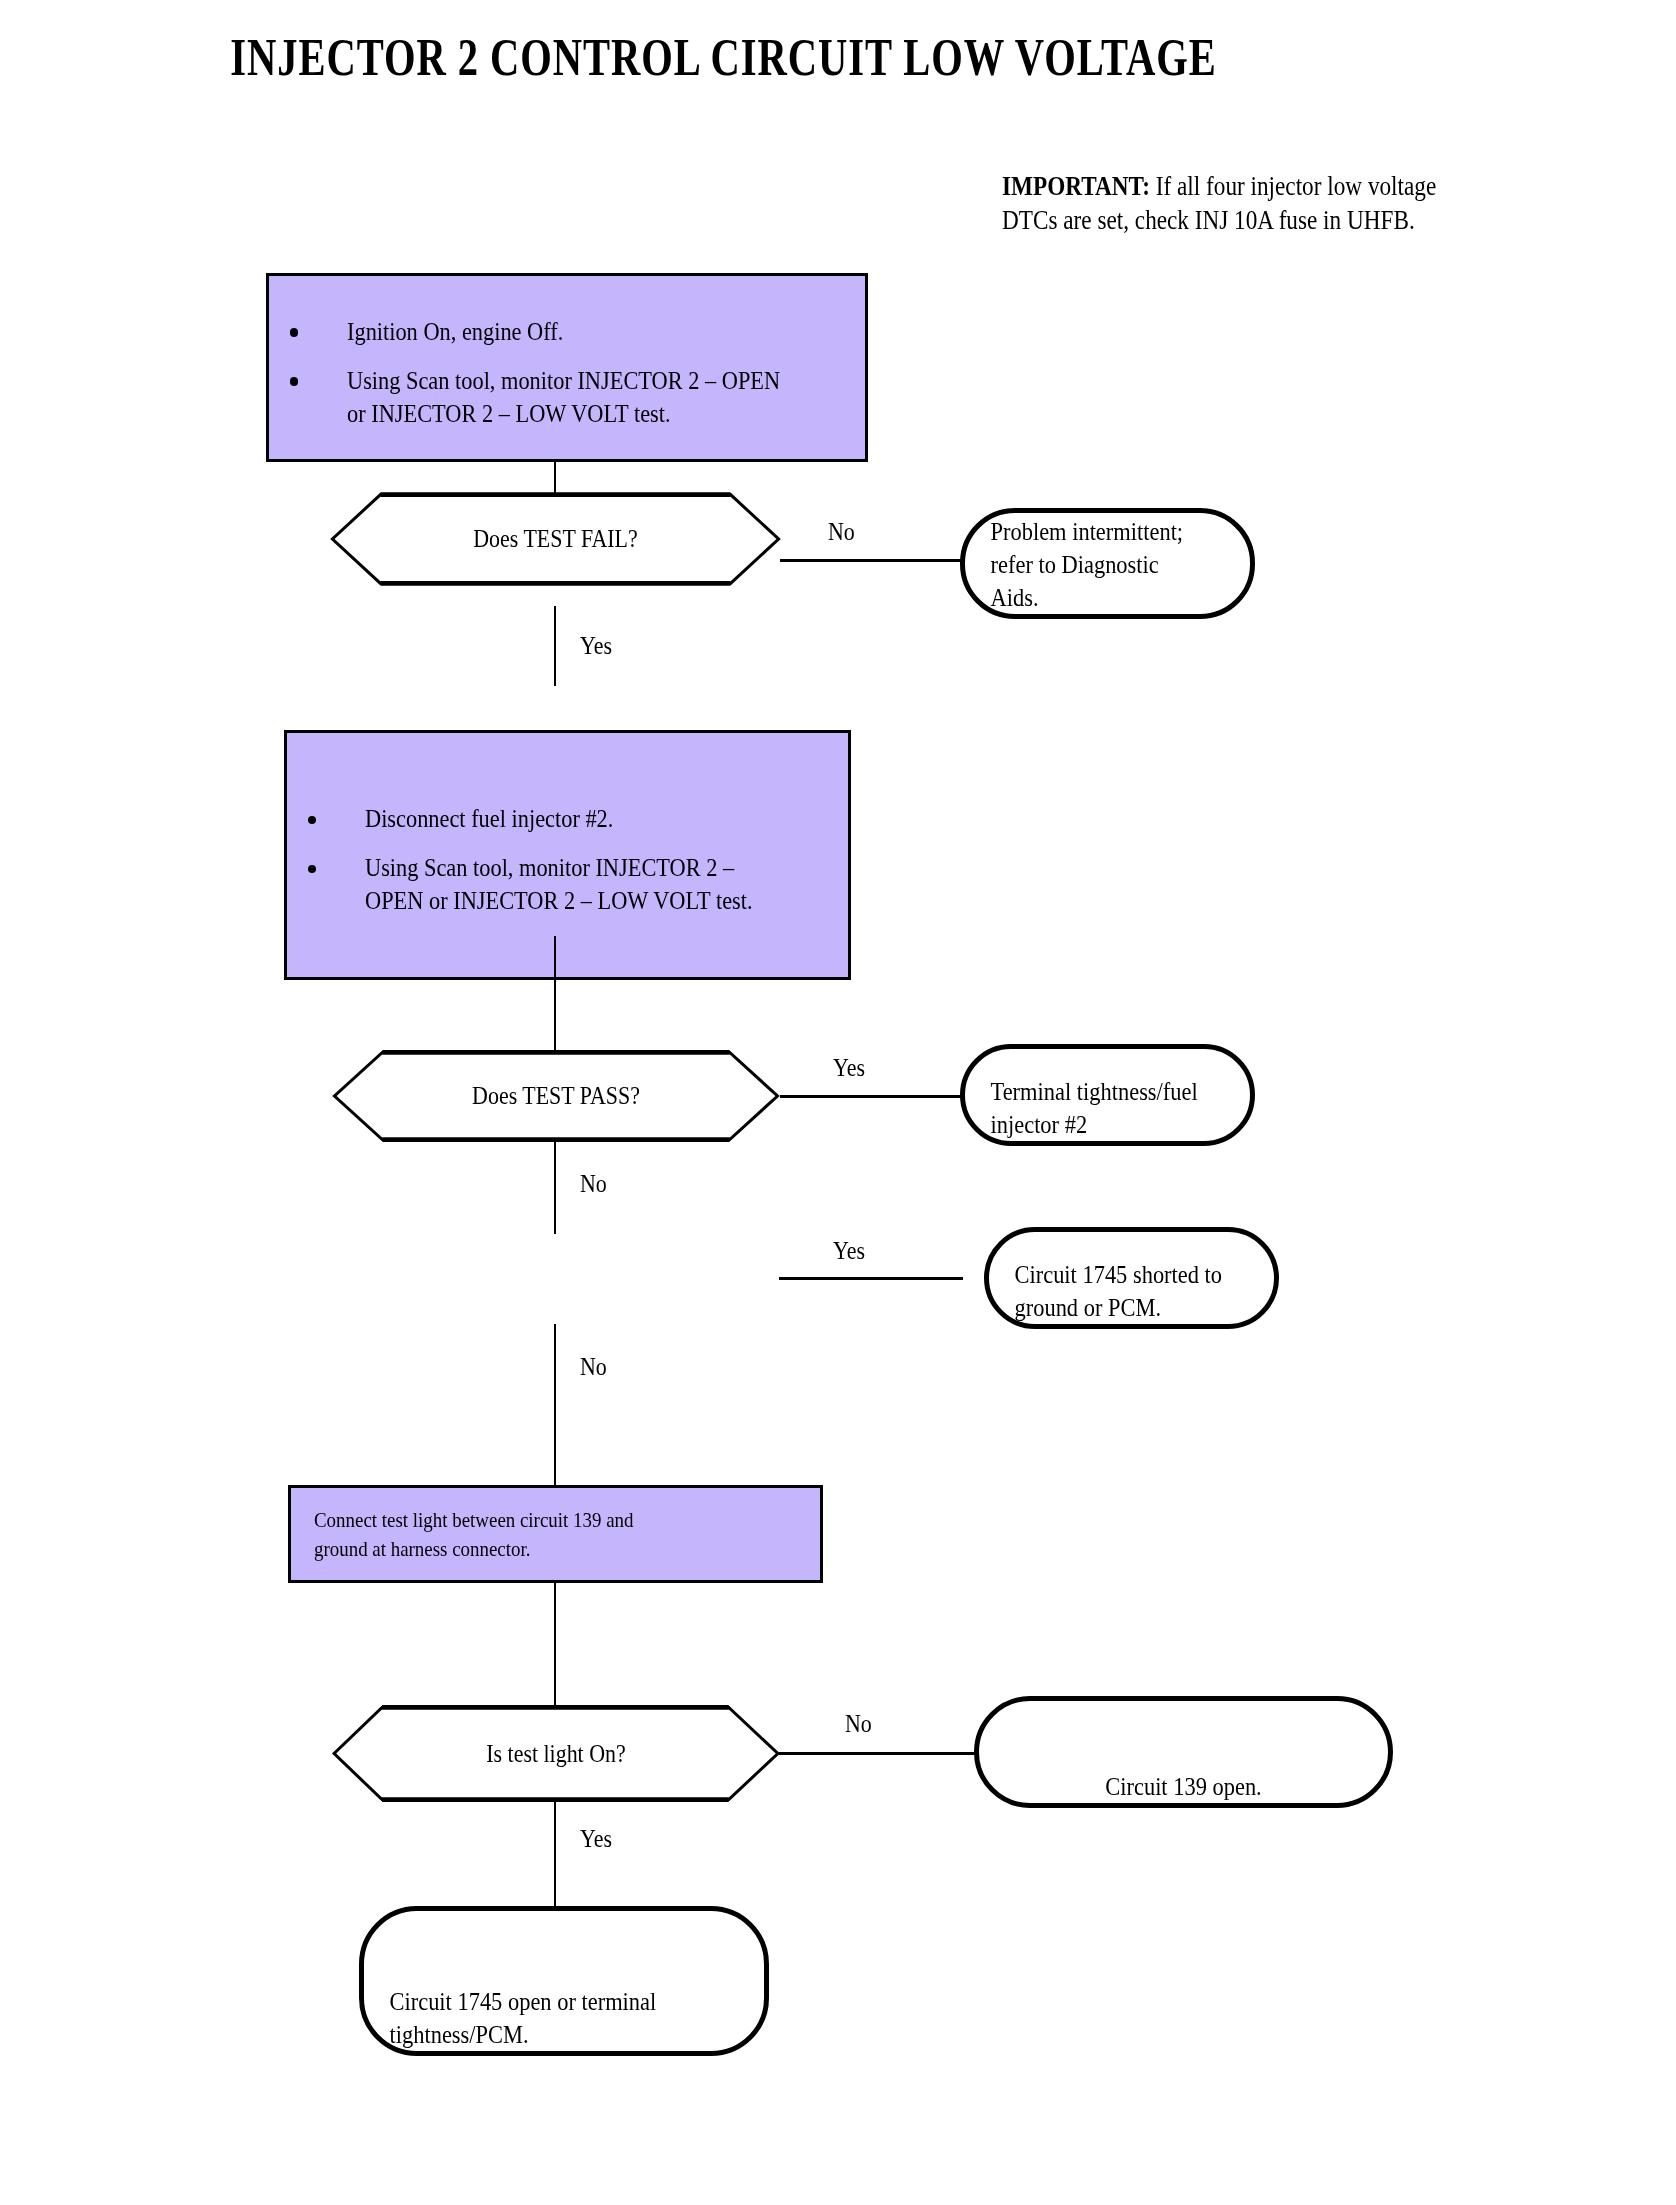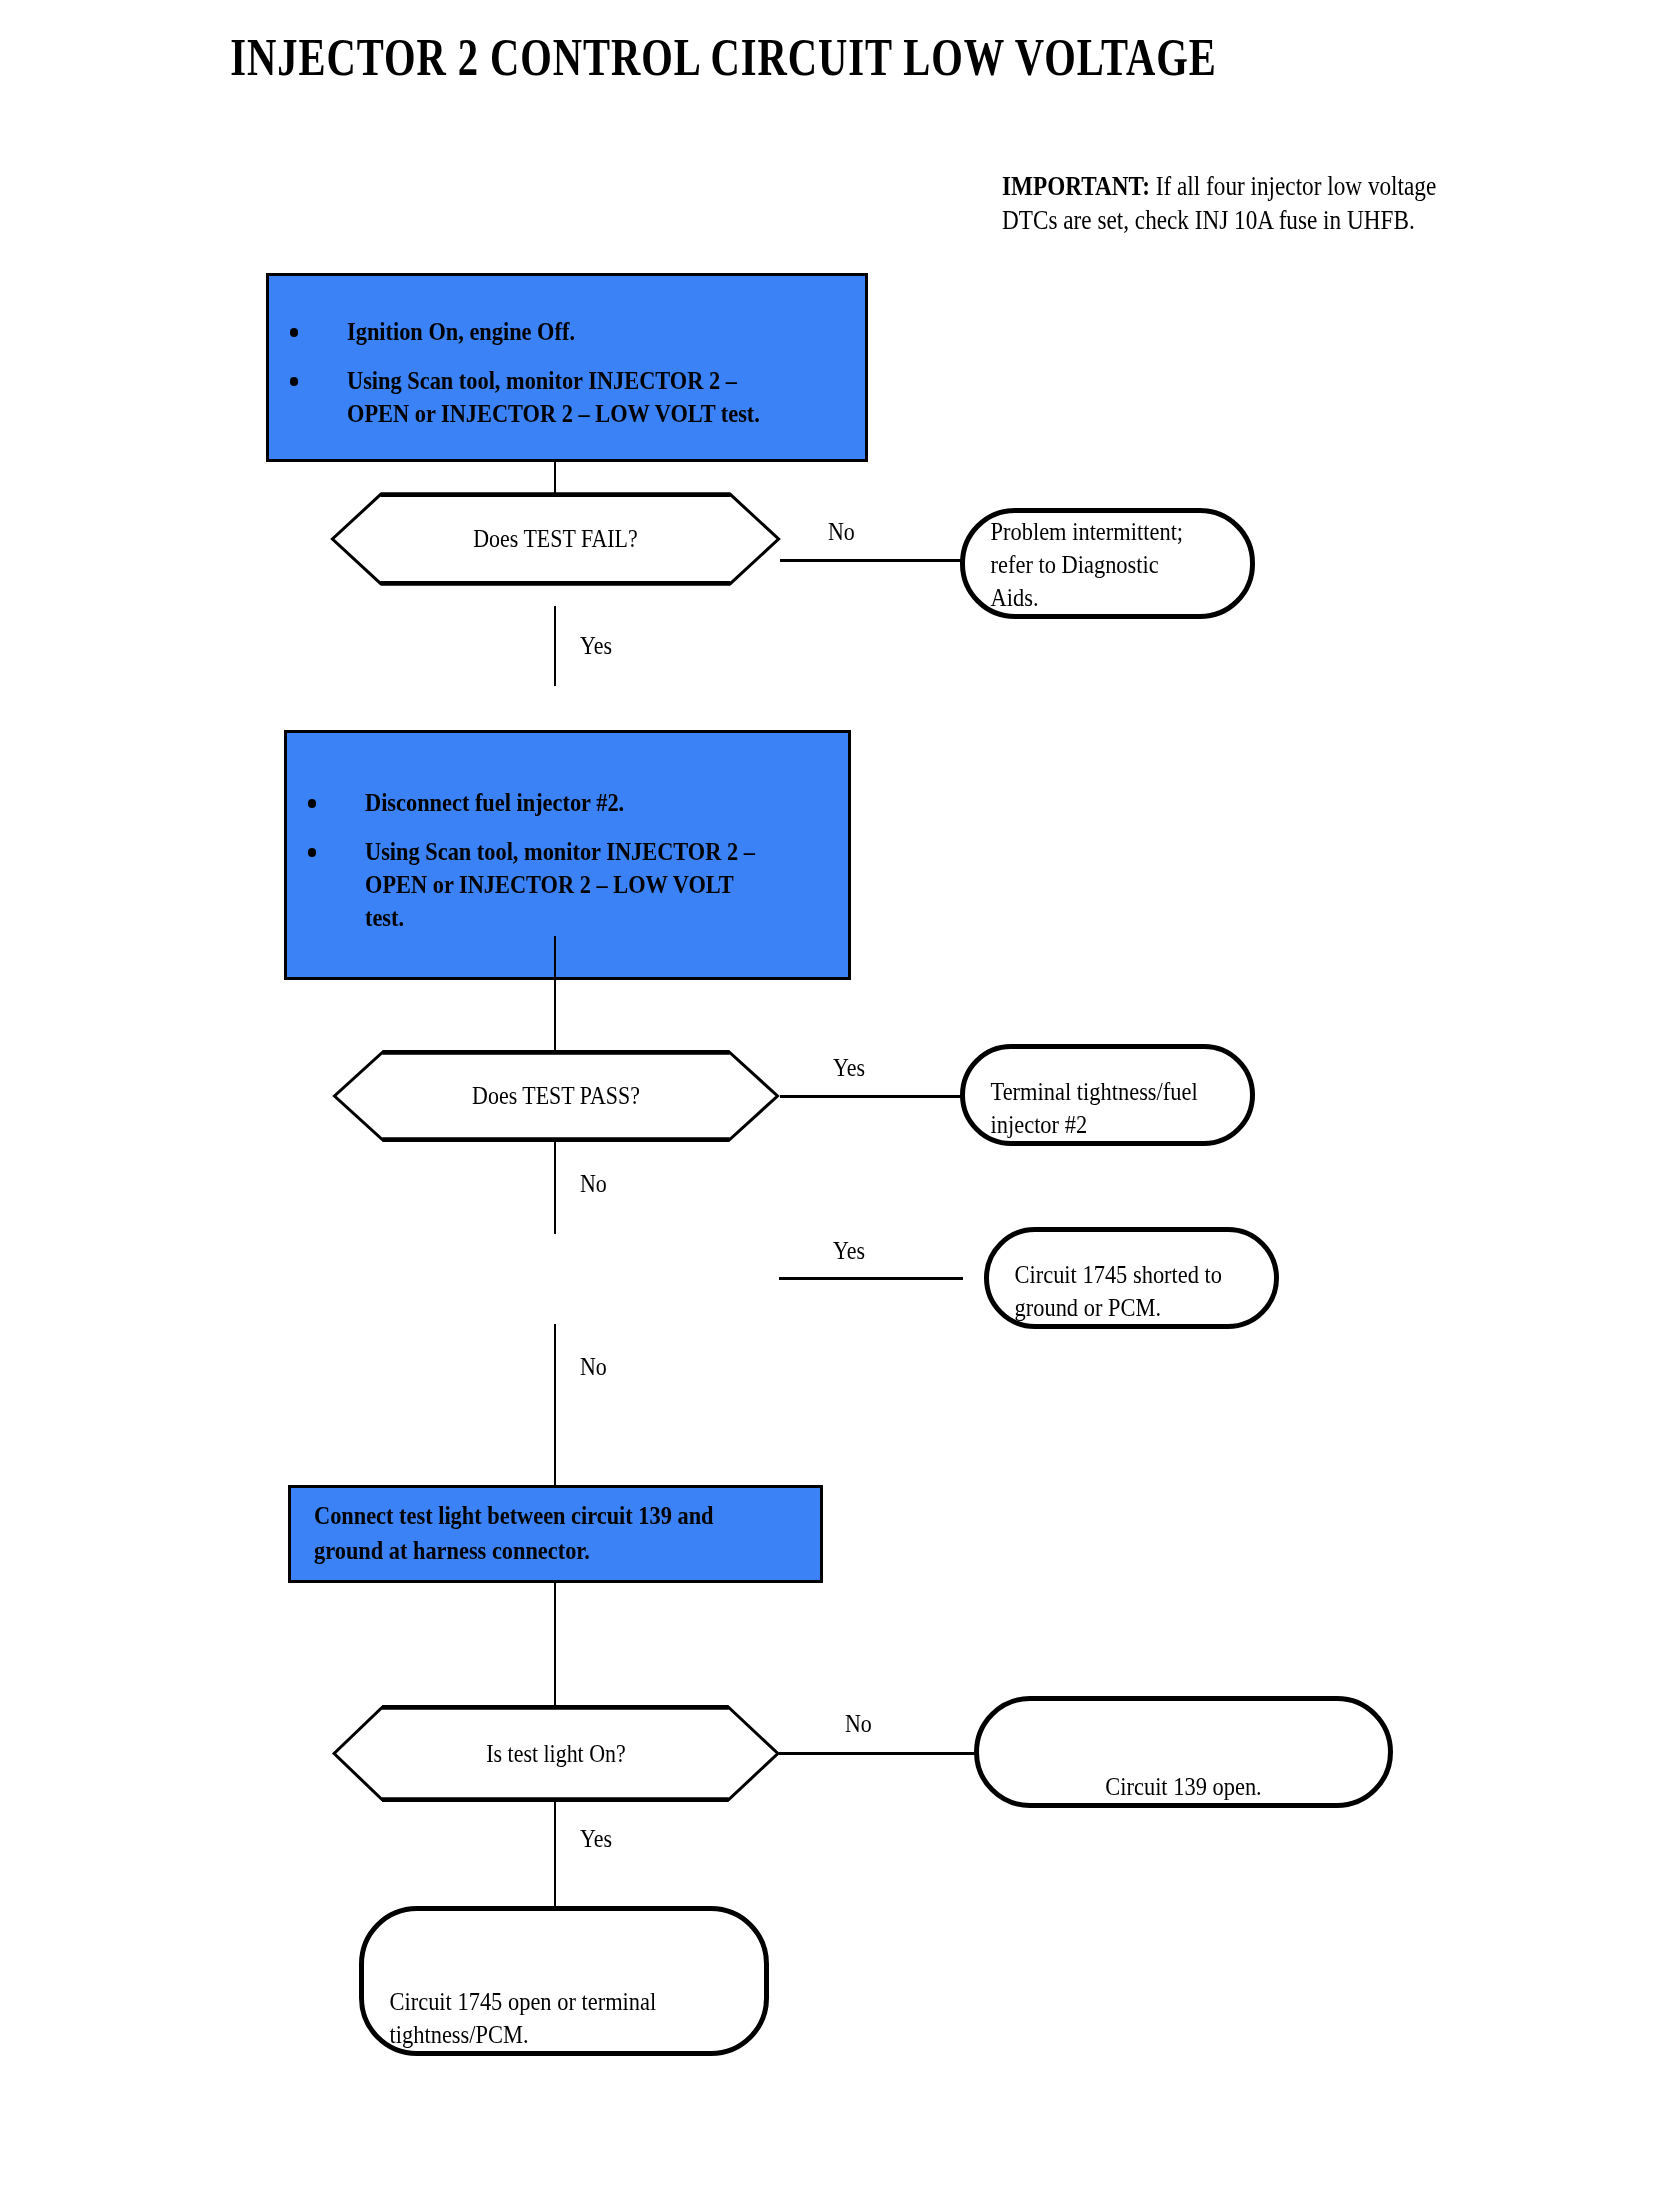--- a/index.html
+++ b/index.html
@@ -50,22 +50,21 @@
     font-weight: bold;
   }
 
   
   .shape {
     position: absolute;
     box-sizing: border-box;
   }
   .proc-box {
     border: 3px solid #000000;
-    background: #3b82f6;
-    font-weight: bold;
+    background: #c4b5fd;
   }
   .hexwrap {
     position: absolute;
   }
   .hexwrap svg {
     position: absolute;
     left: 0;
     top: 0;
     display: block;
   }
@@ -167,21 +166,21 @@
   }
   .plain-text {
     position: absolute;
     left: 0; top: 0;
     width: 100%; height: 100%;
     box-sizing: border-box;
     padding: 0 14.6px 0 23px;
     display: flex;
     flex-direction: column;
     justify-content: center;
-    font-size: 26px;
+    font-size: 22px;
     line-height: 1.34;
   }
   .plain-text > span {
     display: block;
     transform: scaleX(0.86);
     transform-origin: left top;
     width: 116%;
   }
 </style>
 </head>

